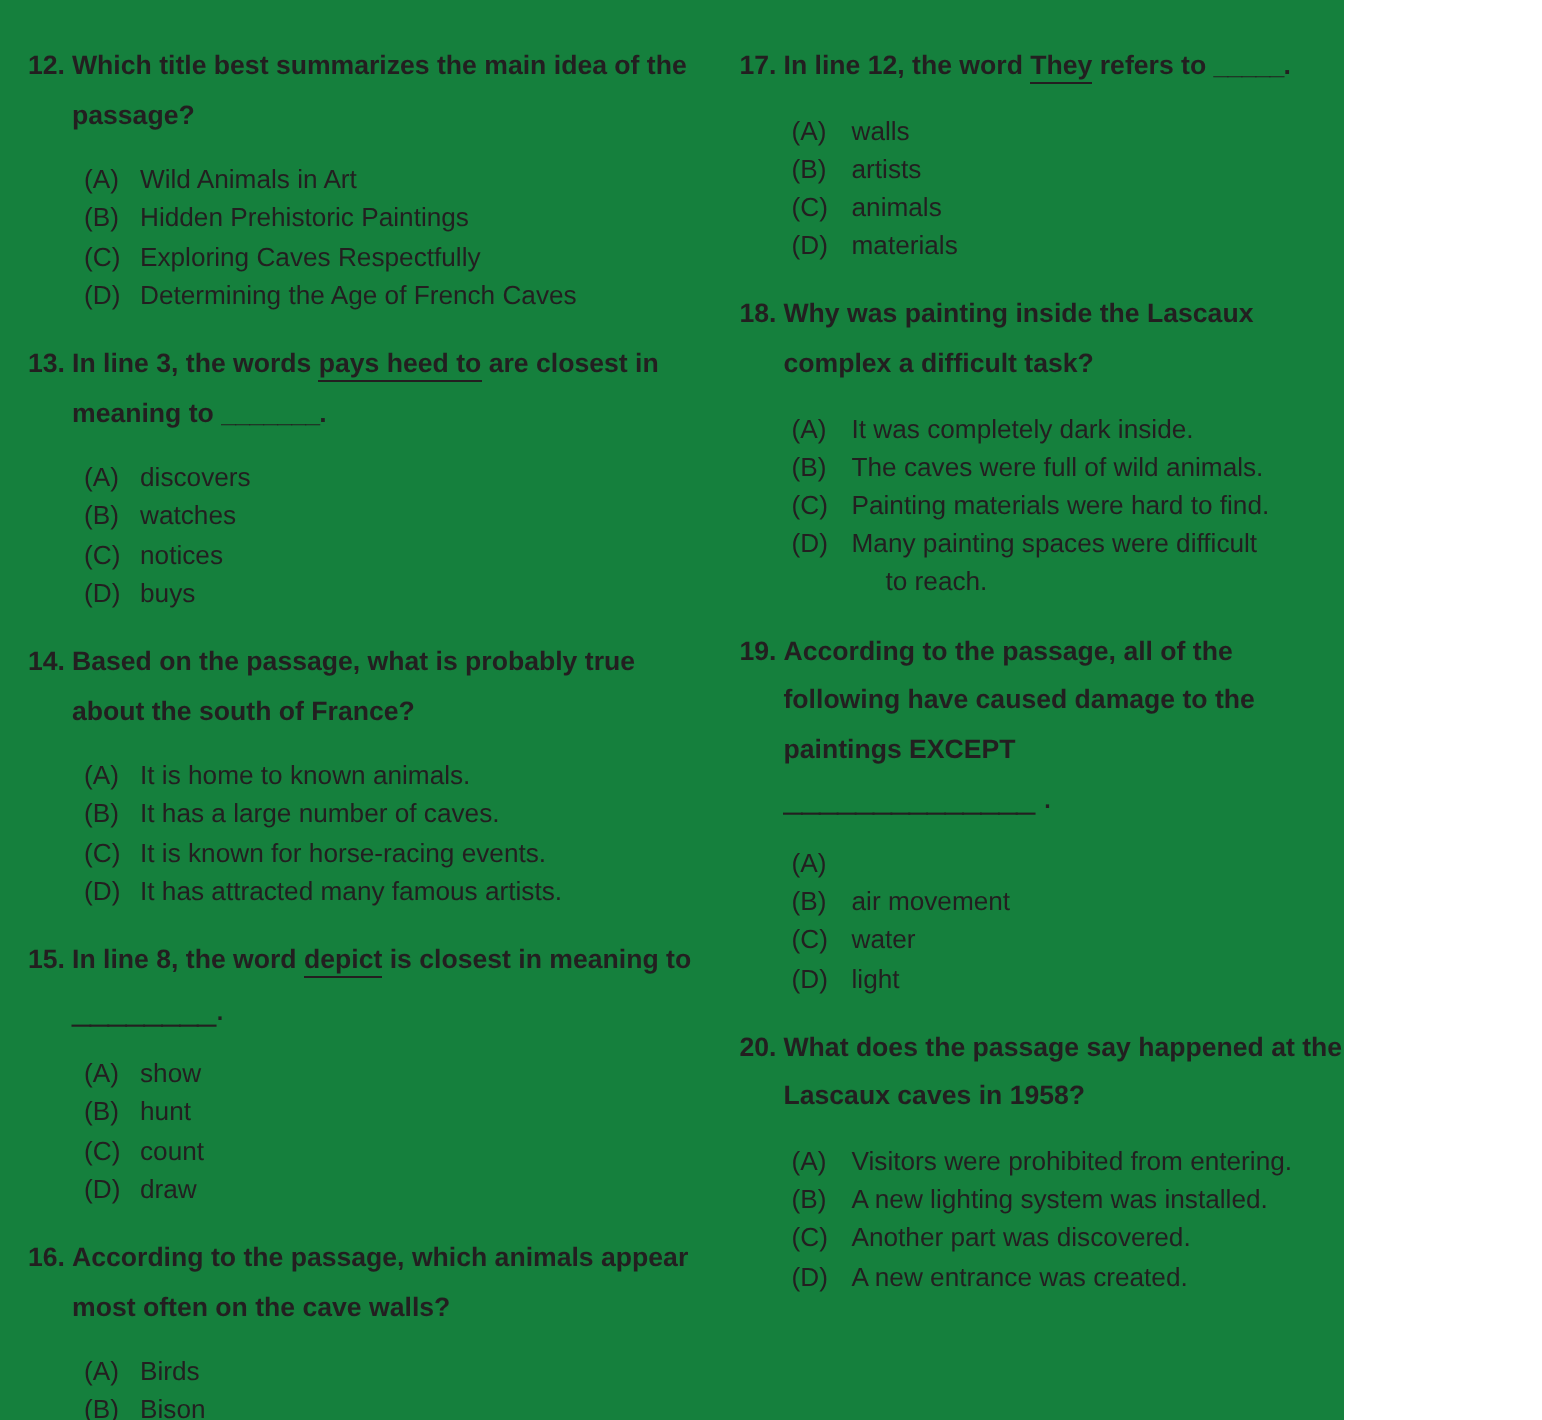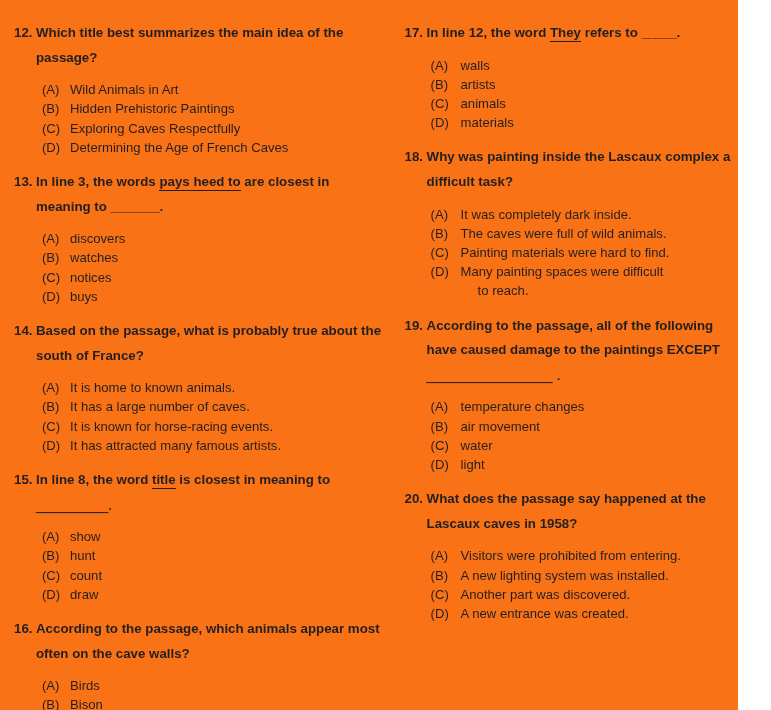--- a/index.html
+++ b/index.html
@@ -12,23 +12,23 @@
     width: 771px;
     height: 710px;
     font-family: "Liberation Sans", sans-serif;
     color: #231f20;
     -webkit-font-smoothing: antialiased;
     overflow: hidden;
   }
 
   .page {
     position: relative;
-    width: 738px;
+    width: 672px;
     height: 710px;
-    background: #f97316;
+    background: #15803d;
   }
 
   .columns {
     display: flex;
     align-items: flex-start;
   }
 
   .column {
     box-sizing: border-box;
   }
@@ -203,21 +203,21 @@
             </div>
             <div class="option">
               <span class="opt-label">(D)</span>
               <span class="opt-text">It has attracted many famous artists.</span>
             </div>
           </div>
         </div>
         <div class="question">
           <div class="q-stem">
             <span class="q-num">15.</span>
-            <span class="q-text">In line 8, the word <u>title</u> is closest in meaning to</span>
+            <span class="q-text">In line 8, the word <u>depict</u> is closest in meaning to</span>
           </div>
           <div class="q-blank-row">
             <span class="q-num">15.</span>
             <span class="blank-line">________.</span>
           </div>
           <div class="options">
             <div class="option">
               <span class="opt-label">(A)</span>
               <span class="opt-text">show</span>
             </div>
@@ -307,21 +307,20 @@
             <span class="q-num">19.</span>
             <span class="q-text">According to the passage, all of the following have caused damage to the paintings EXCEPT</span>
           </div>
           <div class="q-blank-row">
             <span class="q-num">19.</span>
             <span class="blank-line">______________ .</span>
           </div>
           <div class="options">
             <div class="option">
               <span class="opt-label">(A)</span>
-              <span class="opt-text">temperature changes</span>
             </div>
             <div class="option">
               <span class="opt-label">(B)</span>
               <span class="opt-text">air movement</span>
             </div>
             <div class="option">
               <span class="opt-label">(C)</span>
               <span class="opt-text">water</span>
             </div>
             <div class="option">

